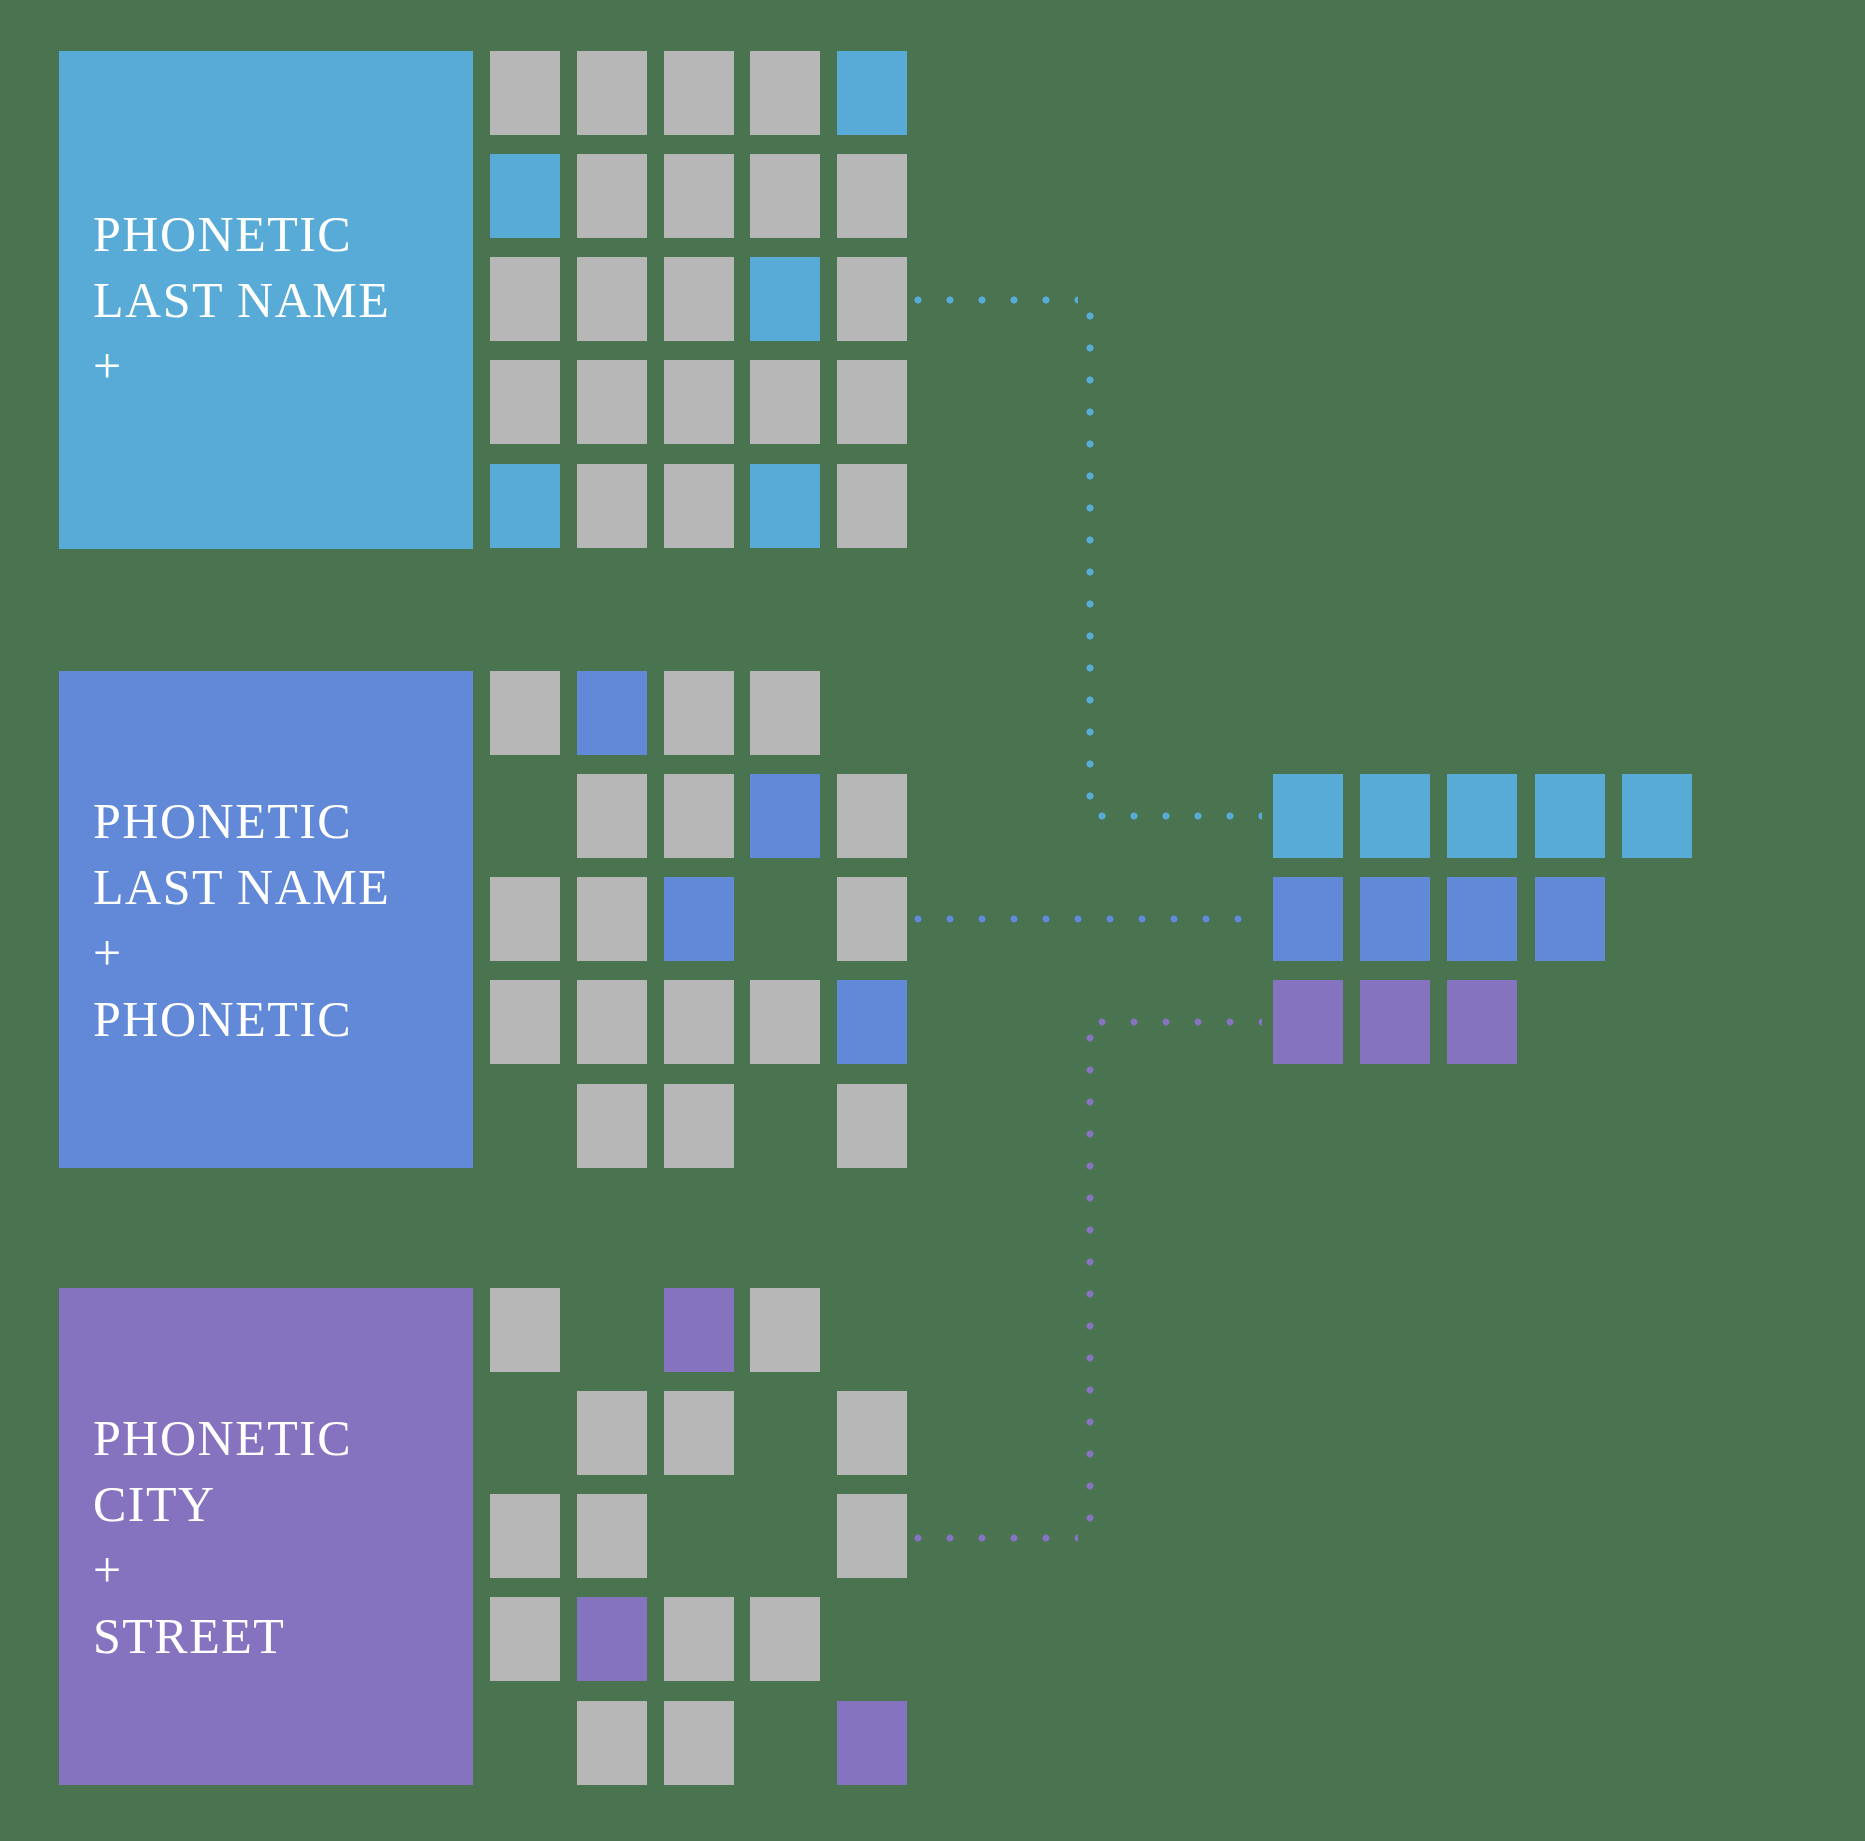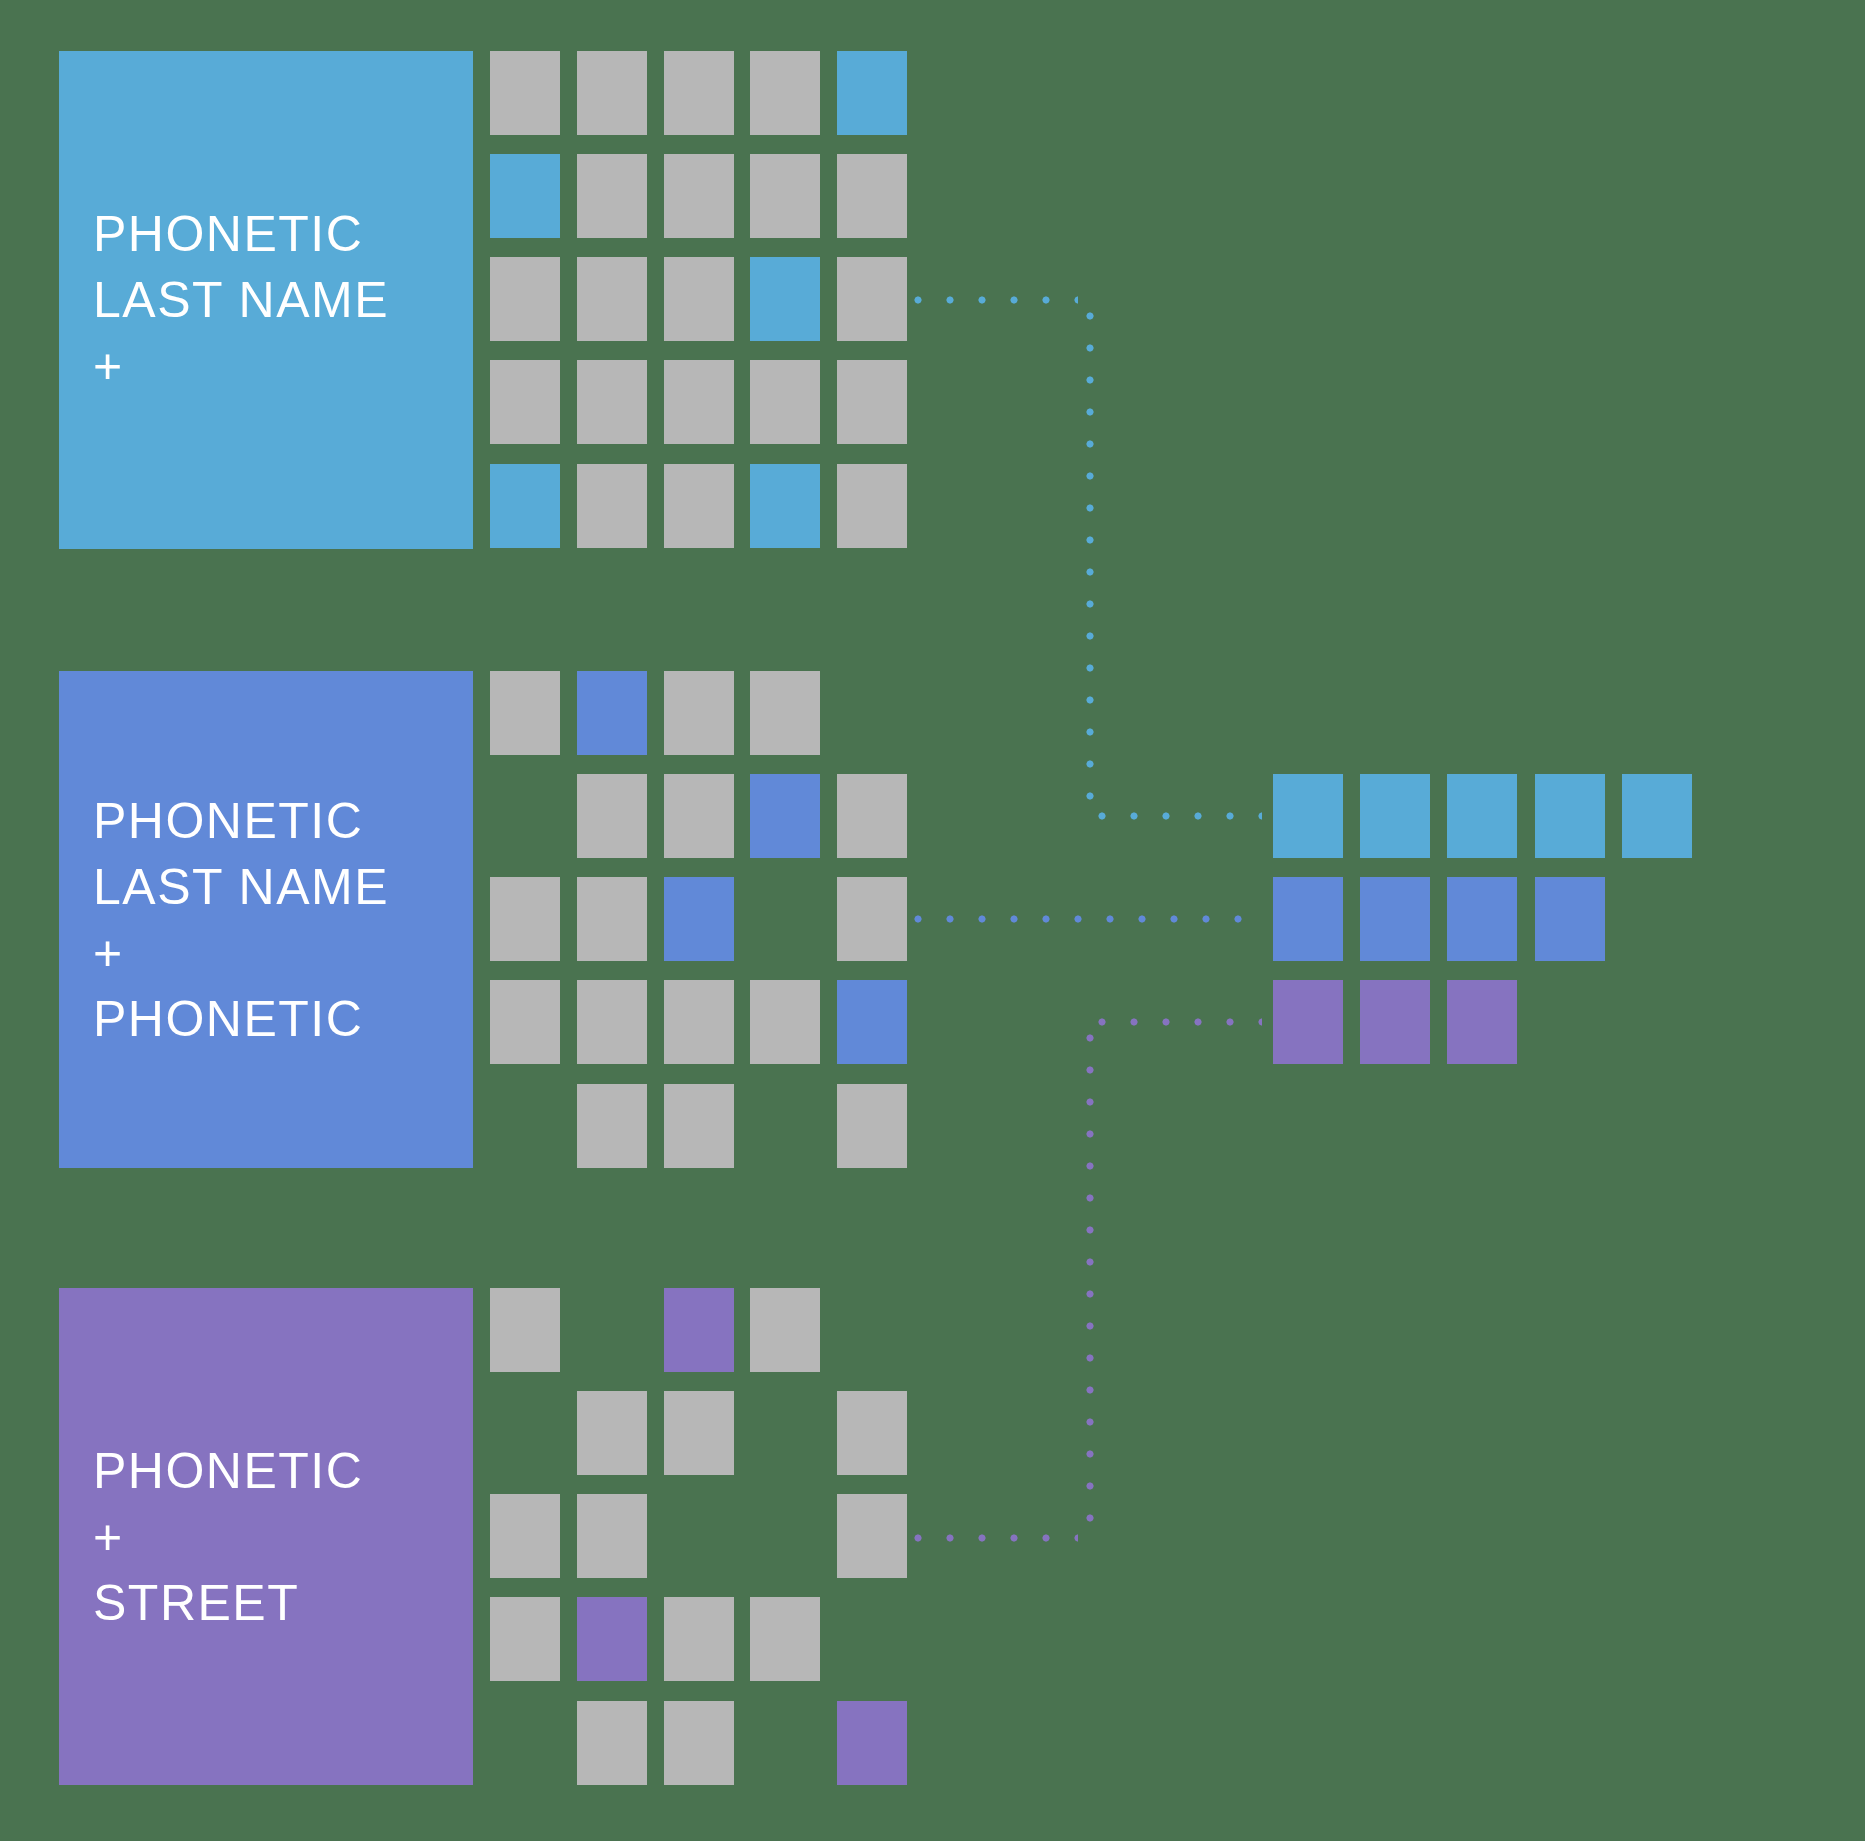--- a/index.html
+++ b/index.html
@@ -1,19 +1,19 @@
 <!DOCTYPE html>
 <html><head>
 <meta charset="utf-8">
 <style>
   html,body{margin:0;padding:0;background:#4a7350;}
   #stage{
     position:relative;width:1865px;height:1841px;overflow:hidden;
     background:#4a7350;
-    font-family:Liberation Sans, sans-serif;
+    font-family:Liberation Serif, serif;
   }
   .panel{
     position:absolute;box-sizing:border-box;
     display:flex;flex-direction:column;justify-content:center;
     padding-left:34px;color:#ffffff;
     font-size:50px;line-height:66px;letter-spacing:1.5px;font-weight:400;
   }
   .panel .line{white-space:nowrap;}
   .tile{position:absolute;width:70px;height:84px;}
   .hdots{position:absolute;height:8px;background-repeat:repeat-x;background-size:32px 8px;background-position:0 50%;}
@@ -74,20 +74,21 @@
     <div class="tile" style="left: 490px; top: 980px; width: 70px; height: 84px; background: rgb(183, 183, 183);"></div>
     <div class="tile" style="left: 577px; top: 980px; width: 70px; height: 84px; background: rgb(183, 183, 183);"></div>
     <div class="tile" style="left: 664px; top: 980px; width: 70px; height: 84px; background: rgb(183, 183, 183);"></div>
     <div class="tile" style="left: 750px; top: 980px; width: 70px; height: 84px; background: rgb(183, 183, 183);"></div>
     <div class="tile" style="left: 837px; top: 980px; width: 70px; height: 84px; background: rgb(97, 137, 216);"></div>
     <div class="tile" style="left: 577px; top: 1084px; width: 70px; height: 84px; background: rgb(183, 183, 183);"></div>
     <div class="tile" style="left: 664px; top: 1084px; width: 70px; height: 84px; background: rgb(183, 183, 183);"></div>
     <div class="tile" style="left: 837px; top: 1084px; width: 70px; height: 84px; background: rgb(183, 183, 183);"></div>
     <div class="panel" style="left: 59px; top: 1288px; width: 414px; height: 497px; background: rgb(134, 115, 192);">
       <div class="line">PHONETIC</div>
+      <div class="line">CITY</div>
       <div class="line">+</div>
       <div class="line">STREET</div>
     </div>
     <div class="tile" style="left: 490px; top: 1288px; width: 70px; height: 84px; background: rgb(183, 183, 183);"></div>
     <div class="tile" style="left: 664px; top: 1288px; width: 70px; height: 84px; background: rgb(134, 115, 192);"></div>
     <div class="tile" style="left: 750px; top: 1288px; width: 70px; height: 84px; background: rgb(183, 183, 183);"></div>
     <div class="tile" style="left: 577px; top: 1391px; width: 70px; height: 84px; background: rgb(183, 183, 183);"></div>
     <div class="tile" style="left: 664px; top: 1391px; width: 70px; height: 84px; background: rgb(183, 183, 183);"></div>
     <div class="tile" style="left: 837px; top: 1391px; width: 70px; height: 84px; background: rgb(183, 183, 183);"></div>
     <div class="tile" style="left: 490px; top: 1494px; width: 70px; height: 84px; background: rgb(183, 183, 183);"></div>

